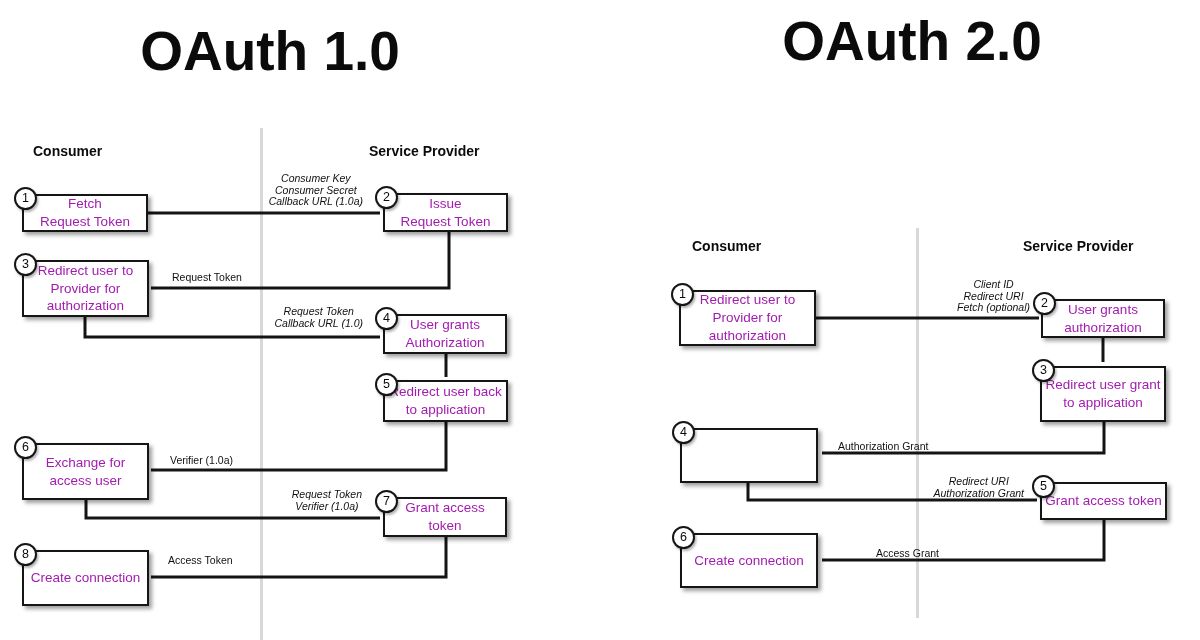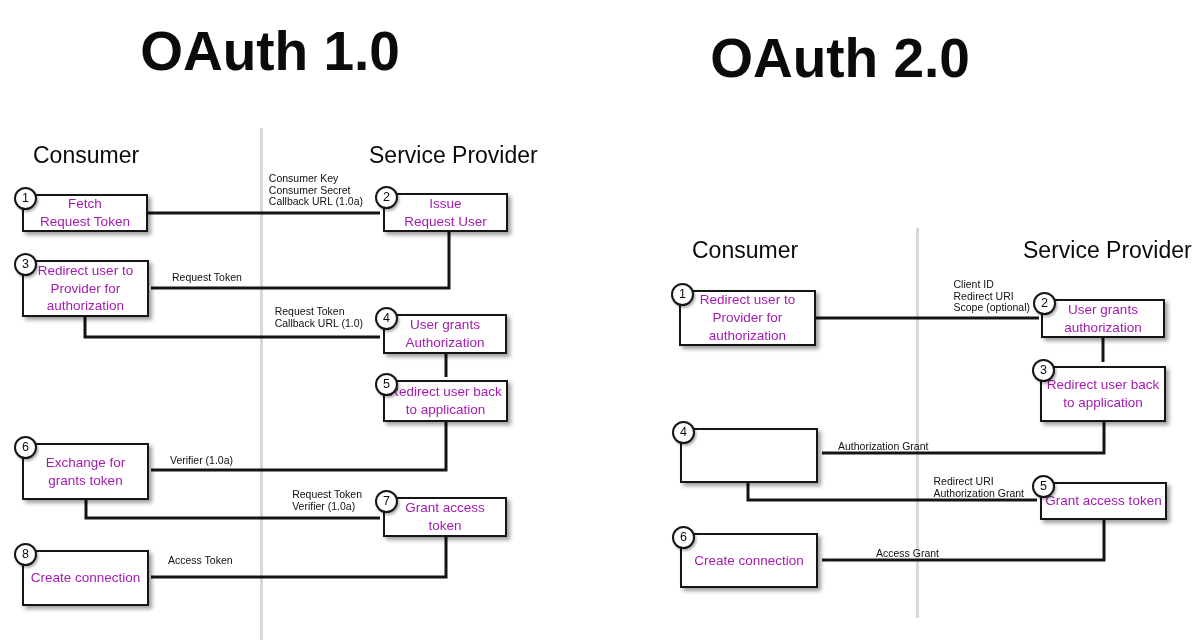--- a/index.html
+++ b/index.html
@@ -6,21 +6,21 @@
   #stage{
     position:relative;width:1200px;height:640px;background:#ffffff;
     font-family:"Liberation Sans","DejaVu Sans",sans-serif;color:#111;
     overflow:hidden;
   }
   .title{
     position:absolute;font-size:55px;font-weight:bold;line-height:1;
     letter-spacing:0px;text-align:center;color:#0b0b0b;white-space:nowrap;
   }
   .heading{
-    position:absolute;font-size:23px;font-weight:normal;line-height:1;
+    position:absolute;font-size:14px;font-weight:bold;line-height:1;
     color:#0b0b0b;white-space:nowrap;
   }
   svg.wires{position:absolute;left:0;top:0;}
   svg.wires path{fill:none;stroke-width:3;stroke-linejoin:miter;}
   .node{
     position:absolute;background:#ffffff;border:2px solid #151515;
     box-shadow:2.5px 3px 4px rgba(0,0,0,0.38);
     display:flex;align-items:center;justify-content:center;
     text-align:center;box-sizing:border-box;
   }
@@ -32,29 +32,29 @@
     position:absolute;left:-10px;top:-9px;width:23px;height:23px;
     background:#ffffff;border:2px solid #151515;border-radius:50%;
     box-shadow:1.5px 2px 2.5px rgba(0,0,0,0.3);
     display:flex;align-items:center;justify-content:center;
     font-size:12.5px;line-height:1;color:#0b0b0b;box-sizing:border-box;
   }
   .wlabel{
     position:absolute;font-size:10.5px;line-height:11.5px;color:#101010;
     white-space:pre-line;
   }
-  .ralign{text-align:left;}
+  .ralign{text-align:center;font-style:italic;}
 </style>
 </head>
 <body>
 
 <div id="stage">
 
   <div class="title" style="left:138px;top:24px;width:264px;">OAuth 1.0</div>
-  <div class="title" style="left:708px;top:14px;width:264px;margin-top:17px;">OAuth 2.0</div>
+  <div class="title" style="left:780px;top:14px;width:264px;">OAuth 2.0</div>
 
   <div class="heading" style="left:33px;top:144px;">Consumer</div>
   <div class="heading" style="left:369px;top:144px;">Service Provider</div>
   <div class="heading" style="left:692px;top:239px;">Consumer</div>
   <div class="heading" style="left:1023px;top:239px;">Service Provider</div>
 
   <svg class="wires" width="1200" height="640" viewBox="0 0 1200 640">
     <defs>
       <marker id="ah" markerUnits="userSpaceOnUse" markerWidth="15" markerHeight="13" refX="13.5" refY="6.5" orient="auto">
         <path d="M0,0 L14,6.5 L0,13 Z" fill="#141414"></path>
@@ -80,42 +80,42 @@
   </svg>
 
   <div class="node" style="left:22px;top:194px;width:126px;height:38px;">
     <span class="badge">1</span>
     <span class="node-label">Fetch
 Request Token</span>
   </div>
   <div class="node" style="left:383px;top:193px;width:125px;height:39px;">
     <span class="badge">2</span>
     <span class="node-label">Issue
-Request User</span>
+Request Token</span>
   </div>
   <div class="node" style="left:22px;top:260px;width:127px;height:57px;">
     <span class="badge">3</span>
     <span class="node-label">Redirect user to
 Provider for
 authorization</span>
   </div>
   <div class="node" style="left:383px;top:314px;width:124px;height:40px;">
     <span class="badge">4</span>
     <span class="node-label">User grants
 Authorization</span>
   </div>
   <div class="node" style="left:383px;top:380px;width:125px;height:42px;">
     <span class="badge">5</span>
     <span class="node-label">Redirect user back
 to application</span>
   </div>
   <div class="node" style="left:22px;top:443px;width:127px;height:57px;">
     <span class="badge">6</span>
     <span class="node-label">Exchange for
-grants token</span>
+access user</span>
   </div>
   <div class="node" style="left:383px;top:497px;width:124px;height:40px;">
     <span class="badge">7</span>
     <span class="node-label">Grant access token</span>
   </div>
   <div class="node" style="left:22px;top:550px;width:127px;height:56px;">
     <span class="badge">8</span>
     <span class="node-label">Create connection</span>
   </div>
 
@@ -125,21 +125,21 @@
 Provider for
 authorization</span>
   </div>
   <div class="node" style="left:1041px;top:299px;width:124px;height:39px;">
     <span class="badge">2</span>
     <span class="node-label">User grants
 authorization</span>
   </div>
   <div class="node" style="left:1040px;top:366px;width:126px;height:56px;">
     <span class="badge">3</span>
-    <span class="node-label">Redirect user back
+    <span class="node-label">Redirect user grant
 to application</span>
   </div>
   <div class="node" style="left:680px;top:428px;width:138px;height:55px;">
     <span class="badge">4</span>
   </div>
   <div class="node" style="left:1040px;top:482px;width:127px;height:38px;">
     <span class="badge">5</span>
     <span class="node-label">Grant access token</span>
   </div>
   <div class="node" style="left:680px;top:533px;width:138px;height:55px;">
@@ -153,19 +153,19 @@
   <div class="wlabel" style="left:172px;top:272px;">Request Token</div>
   <div class="wlabel ralign" style="right:837px;top:306px;">Request Token
 Callback URL (1.0)</div>
   <div class="wlabel" style="left:170px;top:455px;">Verifier (1.0a)</div>
   <div class="wlabel ralign" style="right:838px;top:489px;">Request Token
 Verifier (1.0a)</div>
   <div class="wlabel" style="left:168px;top:555px;">Access Token</div>
 
   <div class="wlabel ralign" style="right:170px;top:279px;">Client ID
 Redirect URI
-Scope (optional)</div>
+Fetch (optional)</div>
   <div class="wlabel" style="left:838px;top:441px;">Authorization Grant</div>
   <div class="wlabel ralign" style="right:176px;top:476px;">Redirect URI
 Authorization Grant</div>
   <div class="wlabel" style="left:876px;top:548px;">Access Grant</div>
 
 </div>
 
 </body></html>

